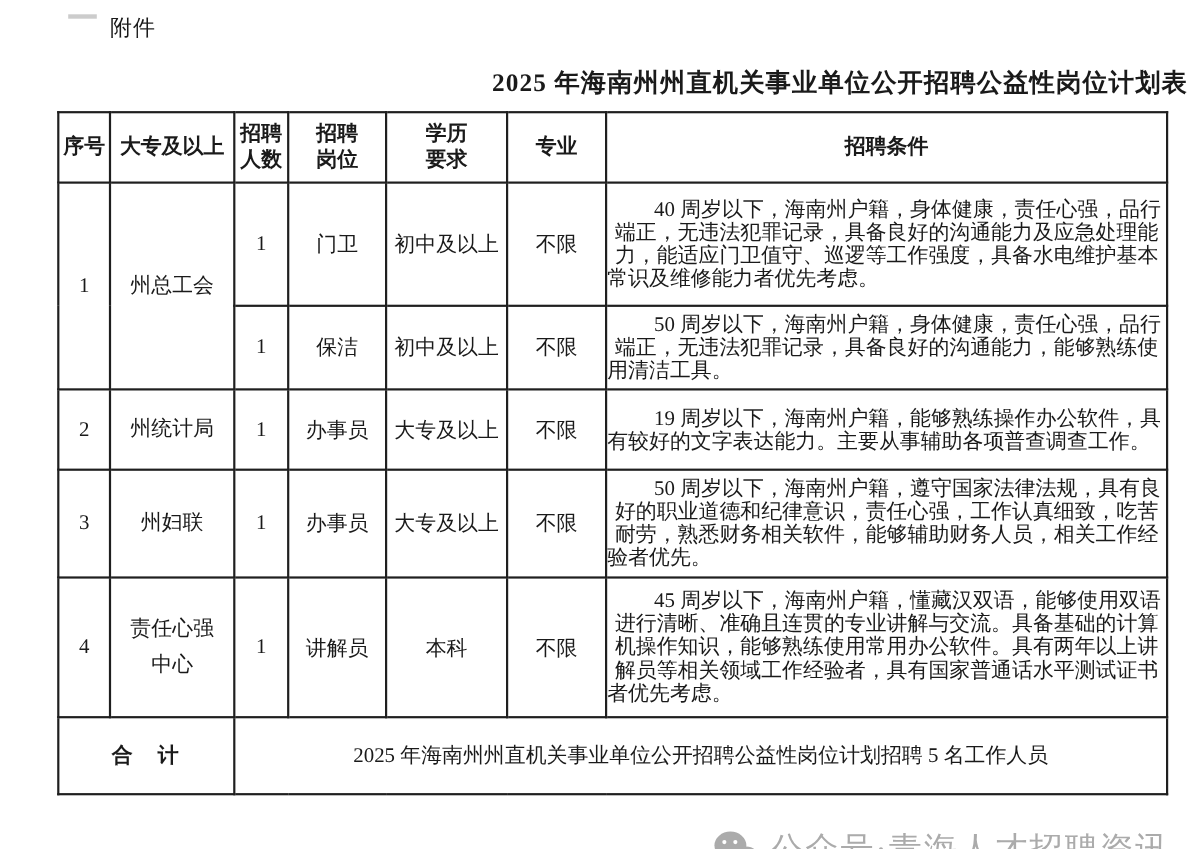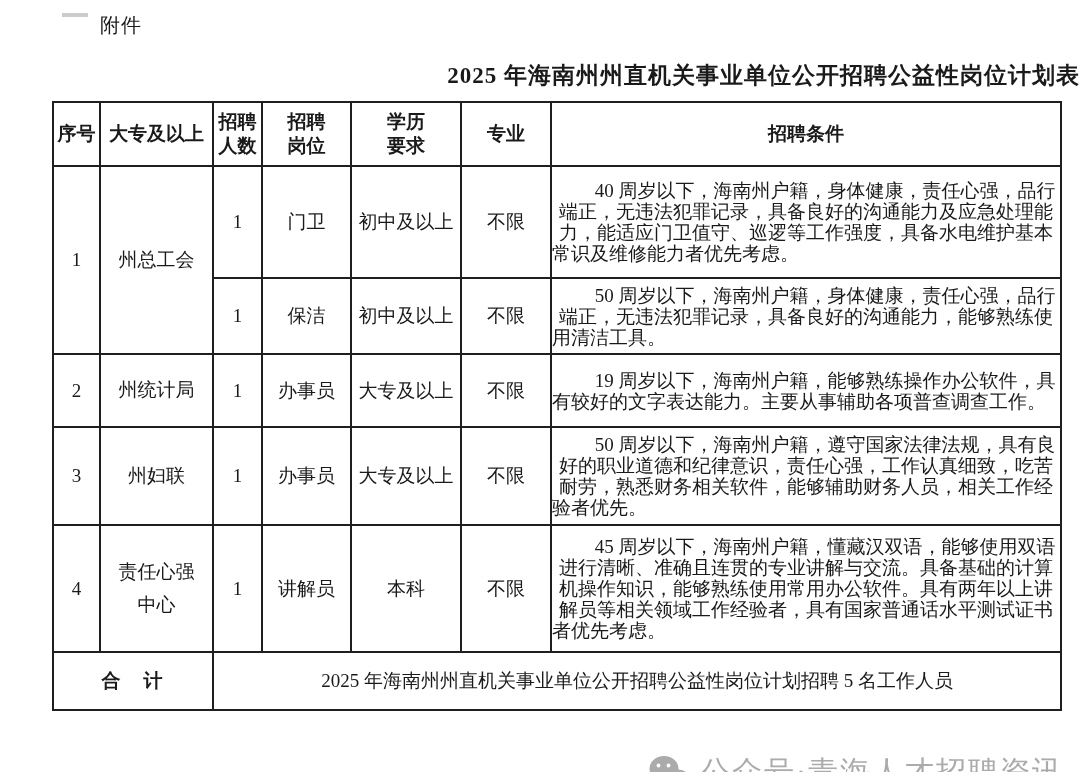--- a/index.html
+++ b/index.html
@@ -53,21 +53,21 @@
     font-size: 20px;
     line-height: 21px;
     text-indent: 2em;
   }
   tr.row-a  { height: 112px; }
   tr.row-b  { height: 76px; }
   tr.row-c  { height: 73px; }
   tr.row-d  { height: 98px; }
   tr.row-e  { height: 127px; }
   tr.header-row { height: 64px; }
-  tr.total-row  { height: 58px; }
+  tr.total-row  { height: 70px; }
   td.total-label { font-size: 20px; font-weight: bold; letter-spacing: 2px; }
   td.total-text  { font-size: 20px; }
   .watermark {
     position: absolute;
     right: 16px; top: 720px;
     display: flex; align-items: center; gap: 10px;
     color: #ababab;
     font-size: 30px;
     font-family: Liberation Serif, serif;
     letter-spacing: 2px;

